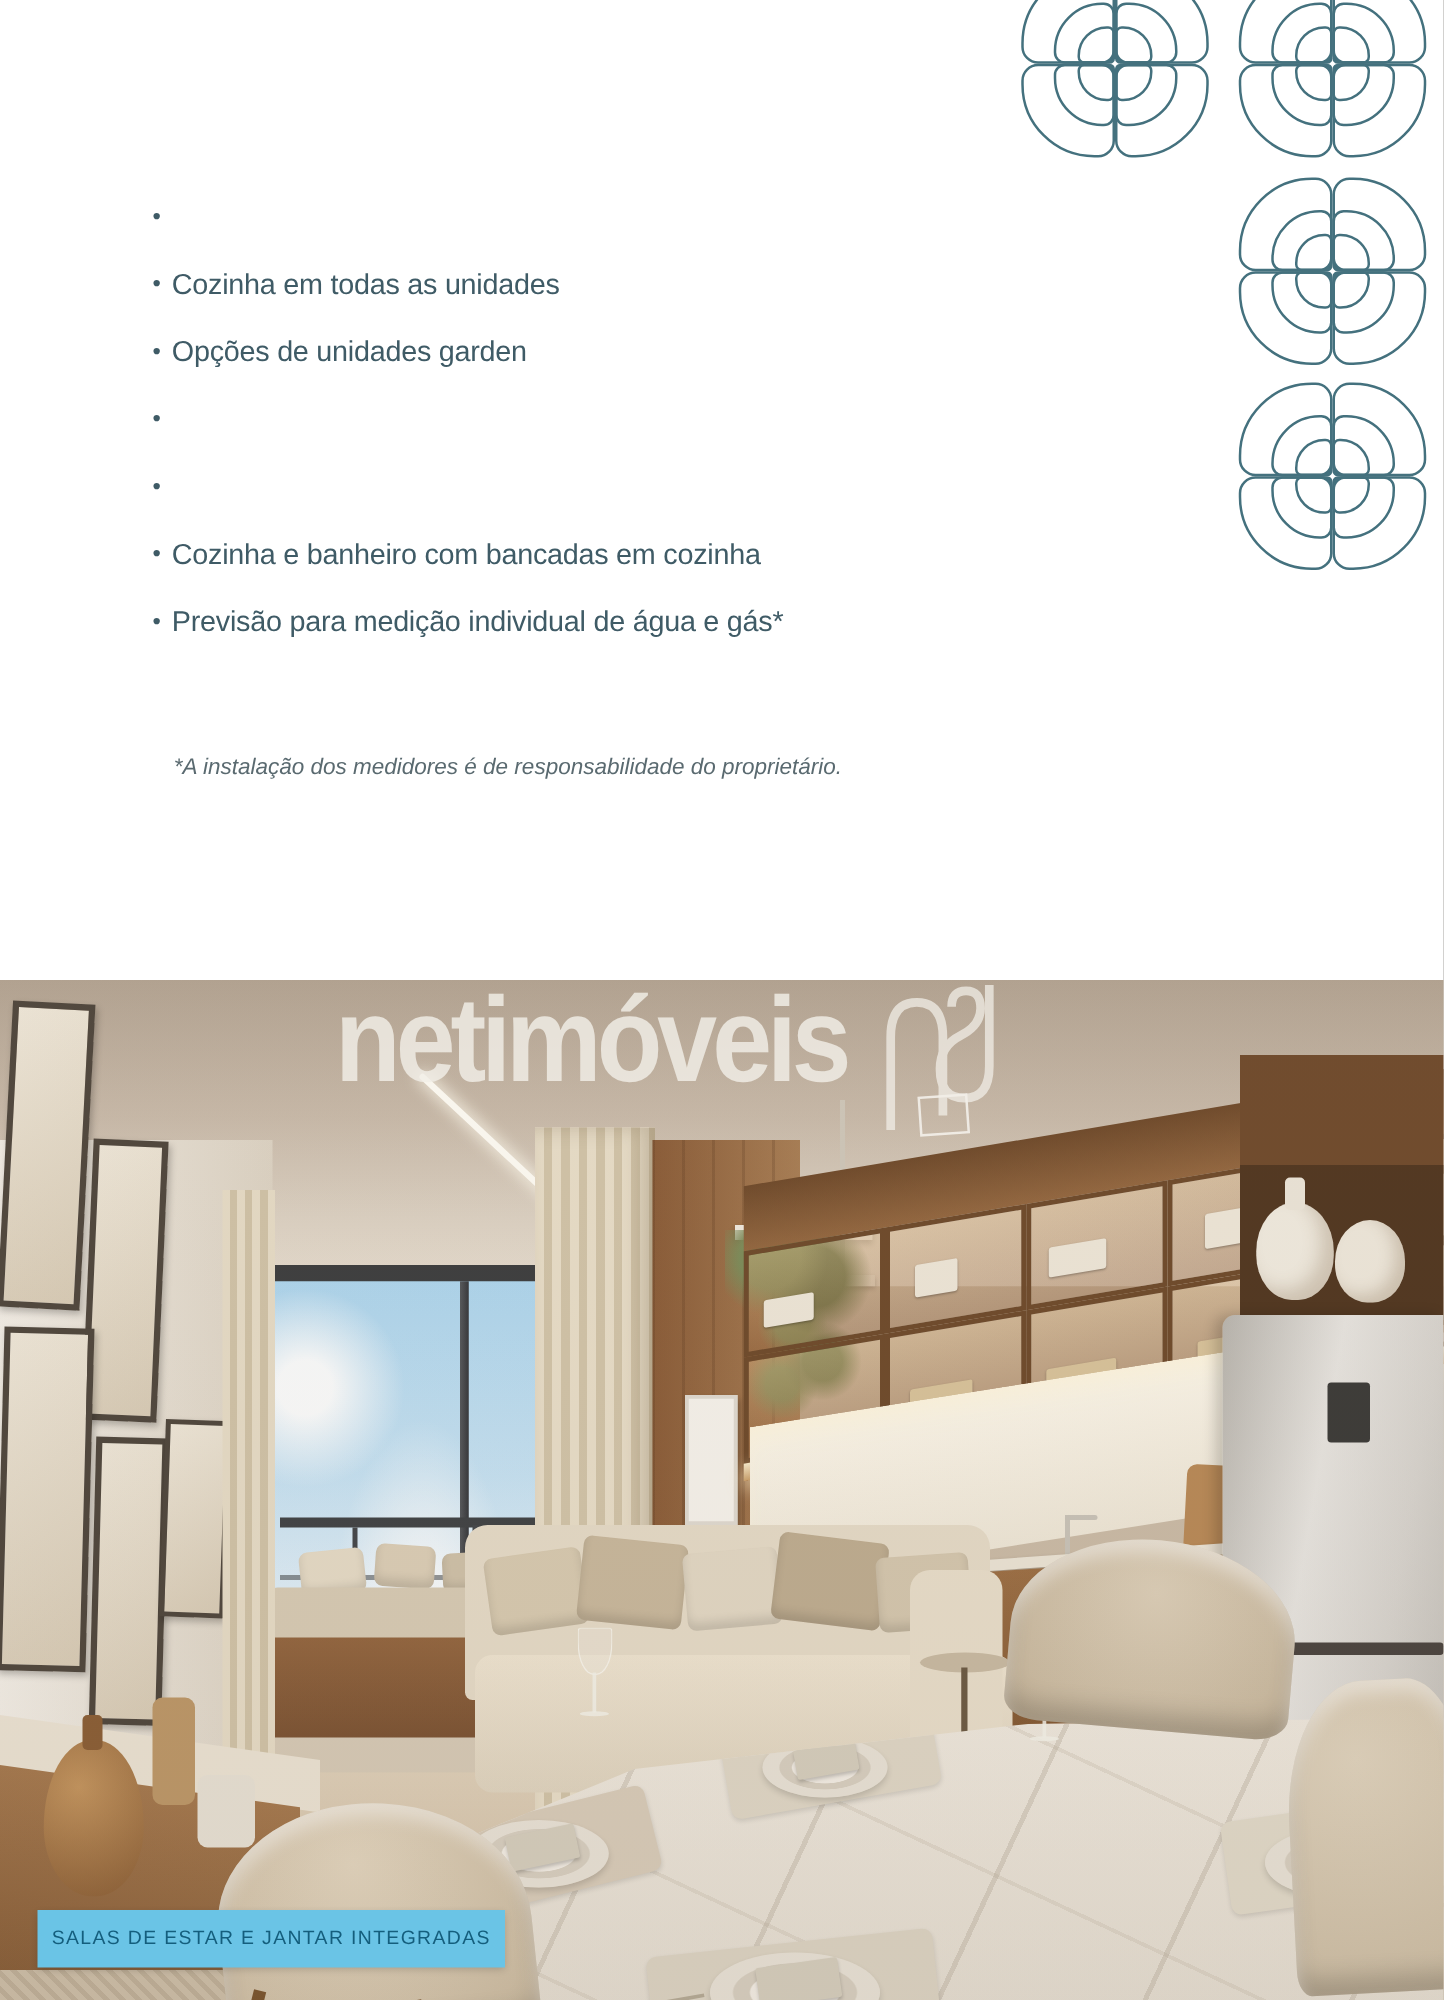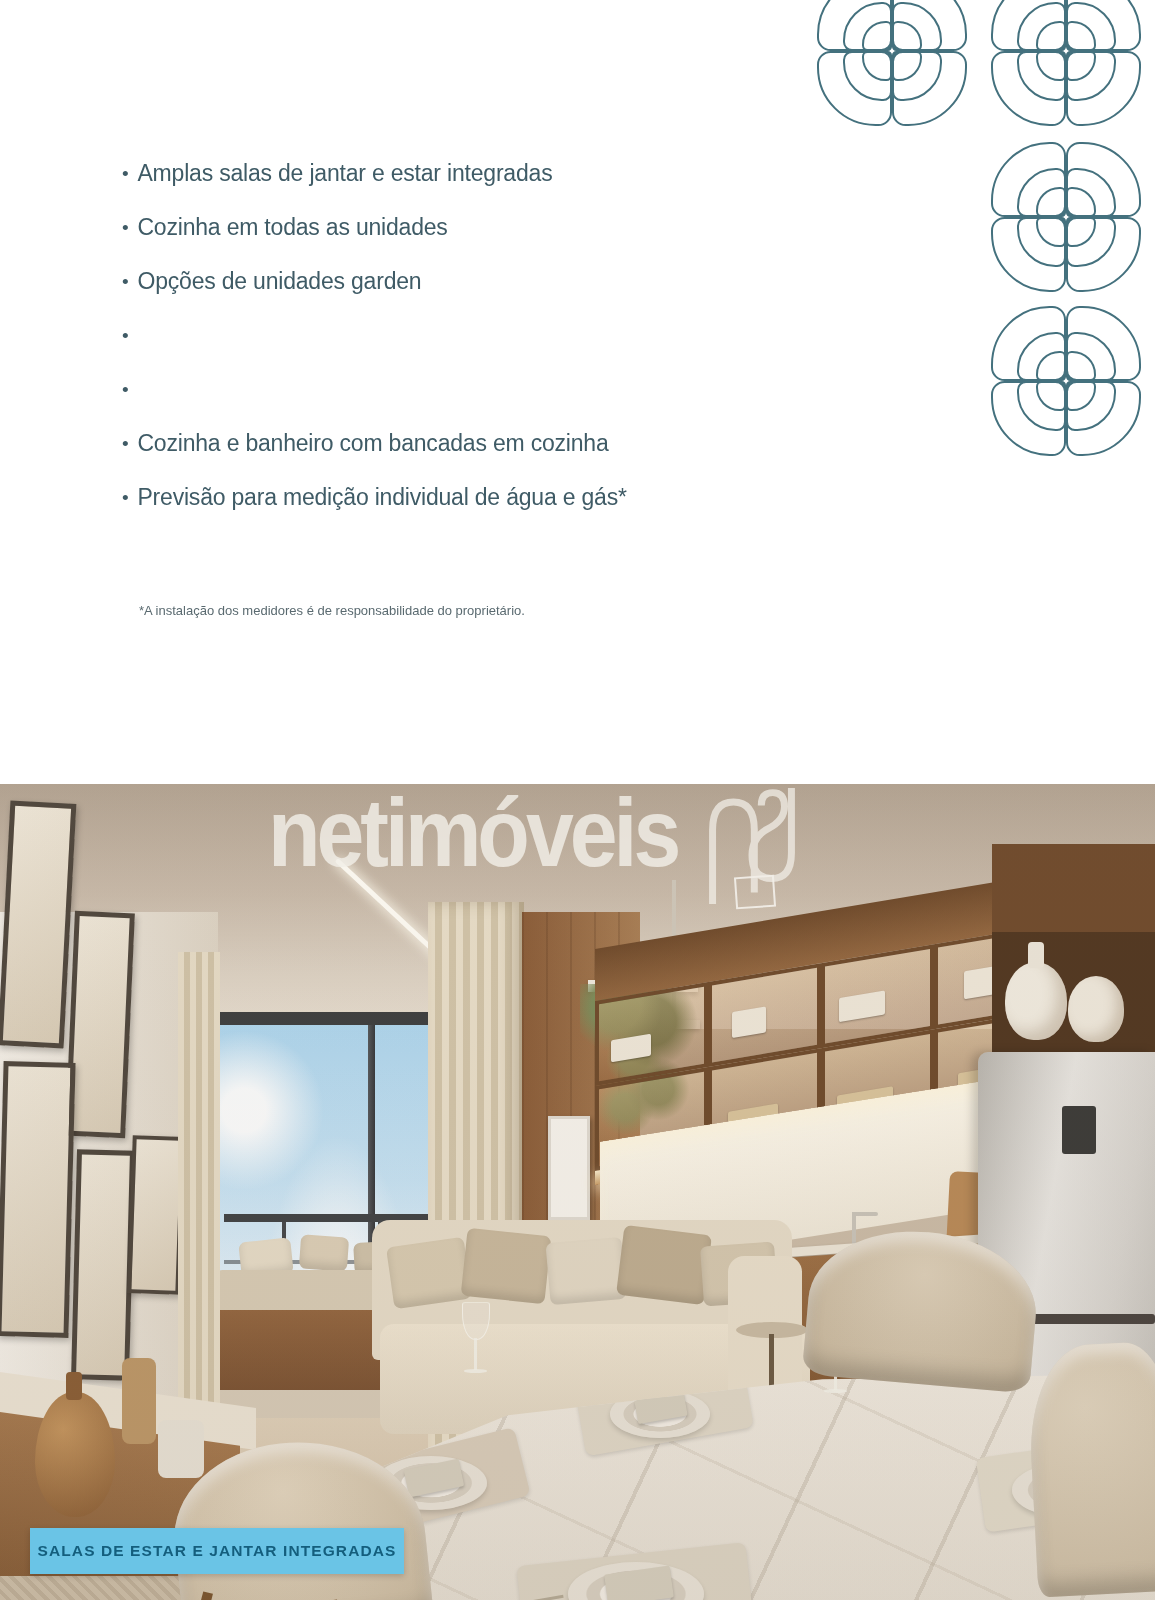--- a/index.html
+++ b/index.html
@@ -7,42 +7,42 @@
   .page{position:relative;width:1155px;height:1600px;overflow:hidden;background:var(--page-bg,#fff);margin:0 auto;}
 
   
   .flower{position:absolute;width:150px;height:150px;}
   .petal{position:absolute;border:2.5px solid var(--orn,#44717e);box-sizing:border-box;background:transparent;}
 
   
   .features{list-style:none;margin:0;padding:0;position:absolute;left:122px;top:146px;width:780px;}
   .features li{height:54px;display:flex;align-items:center;font-size:23px;color:var(--feature-color,#3f5b66);letter-spacing:-0.2px;}
   .features .bullet{font-size:19px;margin-right:9px;line-height:1;}
-  .footnote{position:absolute;left:139px;top:603px;margin:0;font-size:13px;color:var(--footnote-color,#5a6a70);}
+  .footnote{position:absolute;left:139px;top:603px;margin:0;font-size:18px;color:var(--footnote-color,#5a6a70);font-style:italic;}
 
   
   .photo{position:absolute;left:0;top:784px;width:1155px;height:848px;overflow:hidden;background:#cbbca8;}
   .photo div{position:absolute;}
   .frame{background:linear-gradient(145deg,#efe8da,#d9cdb8);border:5px solid #4e463d;box-shadow:2px 3px 6px rgba(0,0,0,.25);}
   .pillow{border-radius:7px;box-shadow:inset 0 -6px 8px rgba(0,0,0,.12);}
   .shellchair{box-shadow:inset 0 10px 14px rgba(255,255,255,.5), inset 0 -14px 18px rgba(0,0,0,.18);}
   .plate{border-radius:50%;background:radial-gradient(closest-side,#f3eee6 52%,#d8d0c2 54% 72%,#e9e3d8 74%);box-shadow:0 3px 5px rgba(0,0,0,.15);}
   .napkin{background:#d6cfbf;box-shadow:0 2px 3px rgba(0,0,0,.2);border-radius:2px;}
   .mat{border-radius:8px;box-shadow:0 2px 4px rgba(0,0,0,.12);}
   .glass .bowl{position:absolute;width:26px;height:36px;left:0;top:0;border:1.5px solid rgba(250,248,240,.9);border-top-color:rgba(250,248,240,.55);border-radius:3px 3px 13px 13px/3px 3px 26px 26px;background:rgba(240,238,230,.28);}
   .glass .stem{position:absolute;left:12px;top:36px;width:2.5px;height:32px;background:rgba(245,243,235,.85);}
   .glass .foot{position:absolute;left:2px;top:67px;width:23px;height:3.5px;border-radius:50%;background:rgba(245,243,235,.85);}
   .cabcell{border:4px solid #6e4a2b;background:linear-gradient(to bottom,rgba(216,178,130,.45),rgba(150,100,60,.4));box-sizing:border-box;position:relative;}
   .dish{position:absolute;background:#efe8da;border-radius:2px;box-shadow:0 1px 2px rgba(0,0,0,.3);}
 
   
   .watermark{left:268px;top:0;display:flex;align-items:flex-start;opacity:.82;}
   .wm-text{font-size:86px;font-weight:bold;letter-spacing:-4px;color:var(--wm,#f2efe8);transform:scaleY(1.12);transform-origin:top;line-height:1.0;}
   .badge{left:30px;top:744px;width:374px;height:46px;background:var(--badge-bg,#6ac4e6);display:flex;align-items:center;justify-content:center;box-shadow:0 2px 6px rgba(0,0,0,.18);}
-  .badge span{font-size:15.5px;font-weight:bold;letter-spacing:1.1px;color:var(--badge-fg,#145e7d);}
+  .badge span{font-size:15.5px;font-weight:normal;letter-spacing:1.1px;color:var(--badge-fg,#145e7d);}
 </style>
 </head>
 <body>
 
 <div class="page">
 
   <div>
     <div class="flower" style="left:817px;top:-24px;">
         <div class="petal" style="right: 50%; bottom: 50%; width: 50%; height: 50%; border-radius: 78% 18% 14%;"></div>
         <div class="petal" style="left: 50%; bottom: 50%; width: 50%; height: 50%; border-radius: 18% 78% 18% 14%;"></div>
@@ -97,21 +97,20 @@
         <div class="petal" style="right: 50%; bottom: 50%; width: 20%; height: 20%; border-radius: 78% 18% 14%;"></div>
         <div class="petal" style="left: 50%; bottom: 50%; width: 20%; height: 20%; border-radius: 18% 78% 18% 14%;"></div>
         <div class="petal" style="left: 50%; top: 50%; width: 20%; height: 20%; border-radius: 14% 18% 78%;"></div>
         <div class="petal" style="right: 50%; top: 50%; width: 20%; height: 20%; border-radius: 18% 14% 18% 78%;"></div>
       </div>
   </div>
 
   <ul class="features">
     <li>
         <span class="bullet">•</span>
-        <span>Amplas salas de jantar e estar integradas</span>
       </li>
     <li>
         <span class="bullet">•</span>
         <span>Cozinha em todas as unidades</span>
       </li>
     <li>
         <span class="bullet">•</span>
         <span>Opções de unidades garden</span>
       </li>
     <li>

